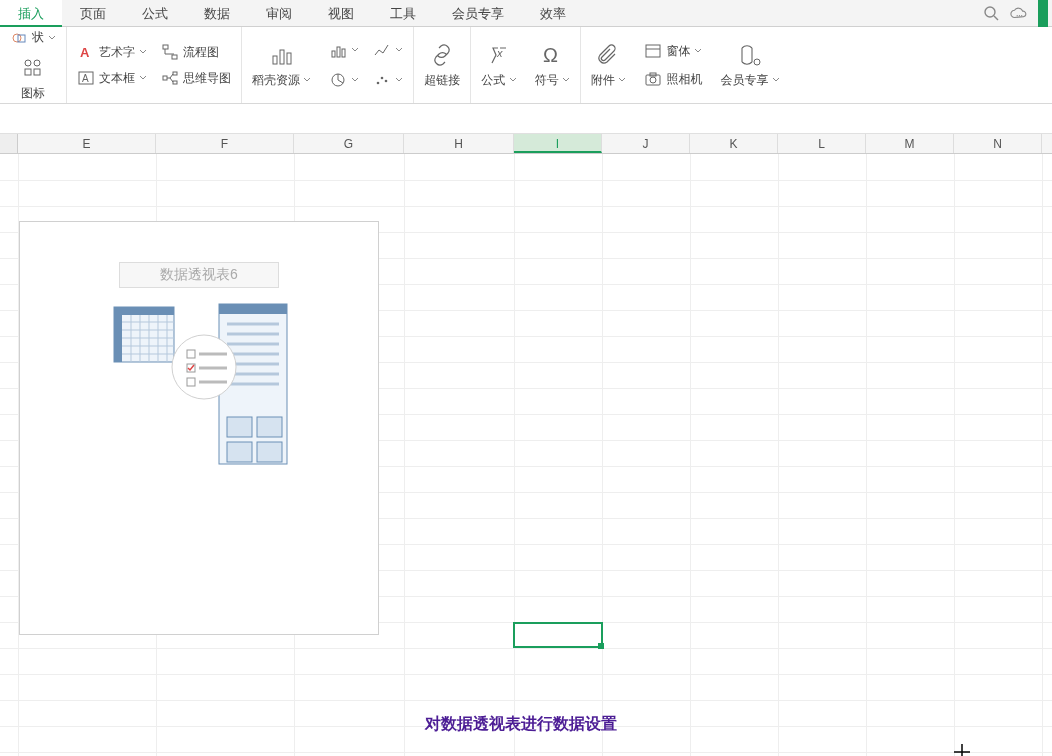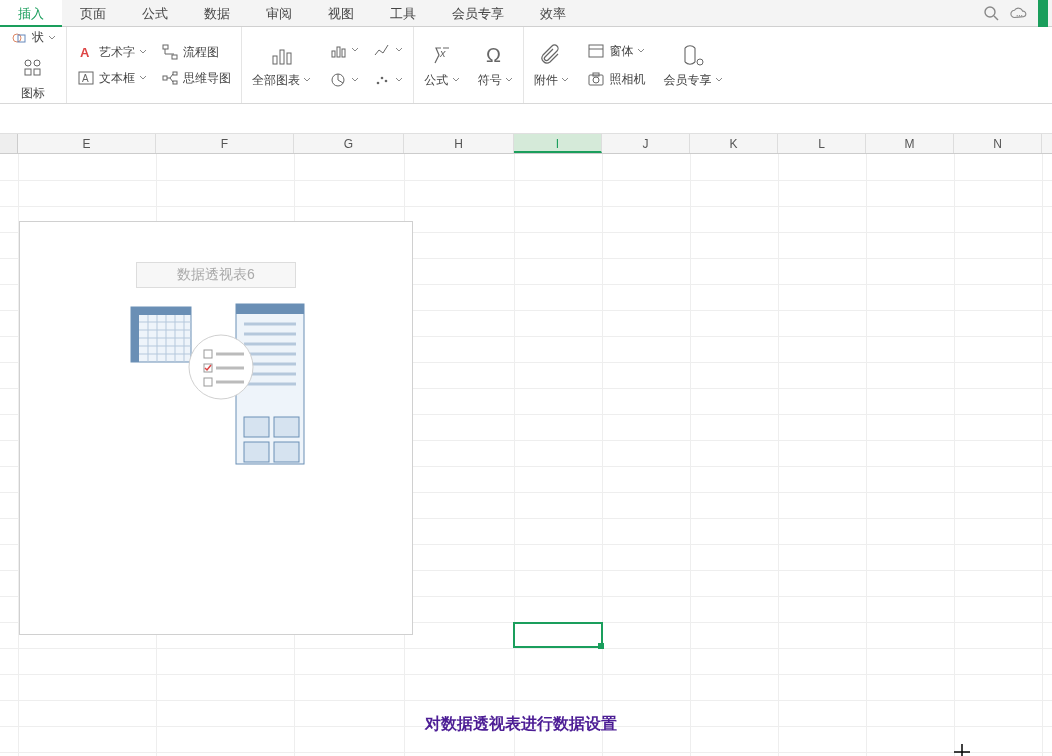--- a/index.html
+++ b/index.html
@@ -33,21 +33,21 @@
 .col-h.wide { width: 138px; }
 .col-h.sel { background: #d5ead9; border-bottom: 2px solid #1a9e5c; color: #1a9e5c; }
 
 
 .grid { position: relative; height: 602px; background: #fff; }
 .grid-lines-v, .grid-lines-h { position: absolute; background: #eee; }
 .gv { width: 1px; height: 100%; top: 0; }
 .gh { height: 1px; width: 100%; left: 0; }
 
 
-.pivot-box { position: absolute; left: 19px; top: 67px; width: 394px; height: 414px; background: #fff; border: 1px solid #d0d0d0; padding: 40px 18px 20px; text-align: center; }
+.pivot-box { position: absolute; left: 19px; top: 67px; width: 360px; height: 414px; background: #fff; border: 1px solid #d0d0d0; padding: 40px 18px 20px; text-align: center; }
 .pivot-title { background: #f7f7f7; border: 1px solid #ddd; padding: 3px 40px; font-size: 14px; color: #aaa; display: inline-block; margin-bottom: 14px; }
 .pivot-hint { font-size: 14px; color: #444; margin-bottom: 60px; }
 .pivot-illus { display: flex; justify-content: center; align-items: center; gap: 14px; position: relative; }
 
 
 .sel-cell { position: absolute; border: 2px solid #1a9e5c; width: 90px; height: 26px; }
 .sel-cell::after { content: ""; position: absolute; right: -3px; bottom: -3px; width: 6px; height: 6px; background: #1a9e5c; }
 
 
 .caption { position: absolute; font-size: 16px; font-weight: bold; color: #4c1d95; }
@@ -170,21 +170,21 @@
 
   <div class="ribbon-group big">
     <div class="rbtn col">
       <span class="ico">
           <svg width="26" height="26">
             <rect x="4" y="14" width="4" height="8" fill="none" stroke="#666"></rect>
             <rect x="11" y="8" width="4" height="14" fill="none" stroke="#666"></rect>
             <rect x="18" y="11" width="4" height="11" fill="none" stroke="#666"></rect>
           </svg>
         </span>
-      <span><span>全部图表</span> <svg class="caret" style="display:inline" viewBox="0 0 8 8">
+      <span><span>稻壳资源</span> <svg class="caret" style="display:inline" viewBox="0 0 8 8">
             <path d="M1 2l3 3 3-3" fill="none" stroke="#888"></path>
           </svg></span>
     </div>
     <div style="display:flex;flex-direction:column;gap:12px;">
       <div style="display:flex;gap:14px;">
         <div class="rbtn">
             <span class="ico">
               <svg width="16" height="16">
                 <rect x="2" y="9" width="3" height="6" fill="none" stroke="#666"></rect>
                 <rect x="7" y="5" width="3" height="10" fill="none" stroke="#666"></rect>
@@ -228,20 +228,30 @@
             </span>
             <svg class="caret" viewBox="0 0 8 8">
               <path d="M1 2l3 3 3-3" fill="none" stroke="#888"></path>
             </svg>
           </div>
       </div>
     </div>
   </div>
 
 
+  <div class="ribbon-group">
+    <div class="rbtn col">
+      <span class="ico">
+          <svg width="26" height="26">
+            <path d="M9 14a5 5 0 007 0l3-3a5 5 0 00-7-7l-2 2M17 12a5 5 0 00-7 0l-3 3a5 5 0 007 7l2-2" fill="none" stroke="#666" stroke-width="1.2"></path>
+          </svg>
+        </span>
+      <span>超链接</span>
+    </div>
+  </div>
 
   <div class="ribbon-group big">
     <div class="rbtn col">
       <span class="ico">
           <svg width="26" height="26">
             <path d="M6 21l4-8-3-7h5m2 0h6" fill="none" stroke="#666" stroke-width="1.2"></path>
             <text x="11" y="15" font-size="11" font-style="italic" fill="#666">x</text>
           </svg>
         </span>
       <span><span>公式</span> <svg class="caret" style="display:inline" viewBox="0 0 8 8">

